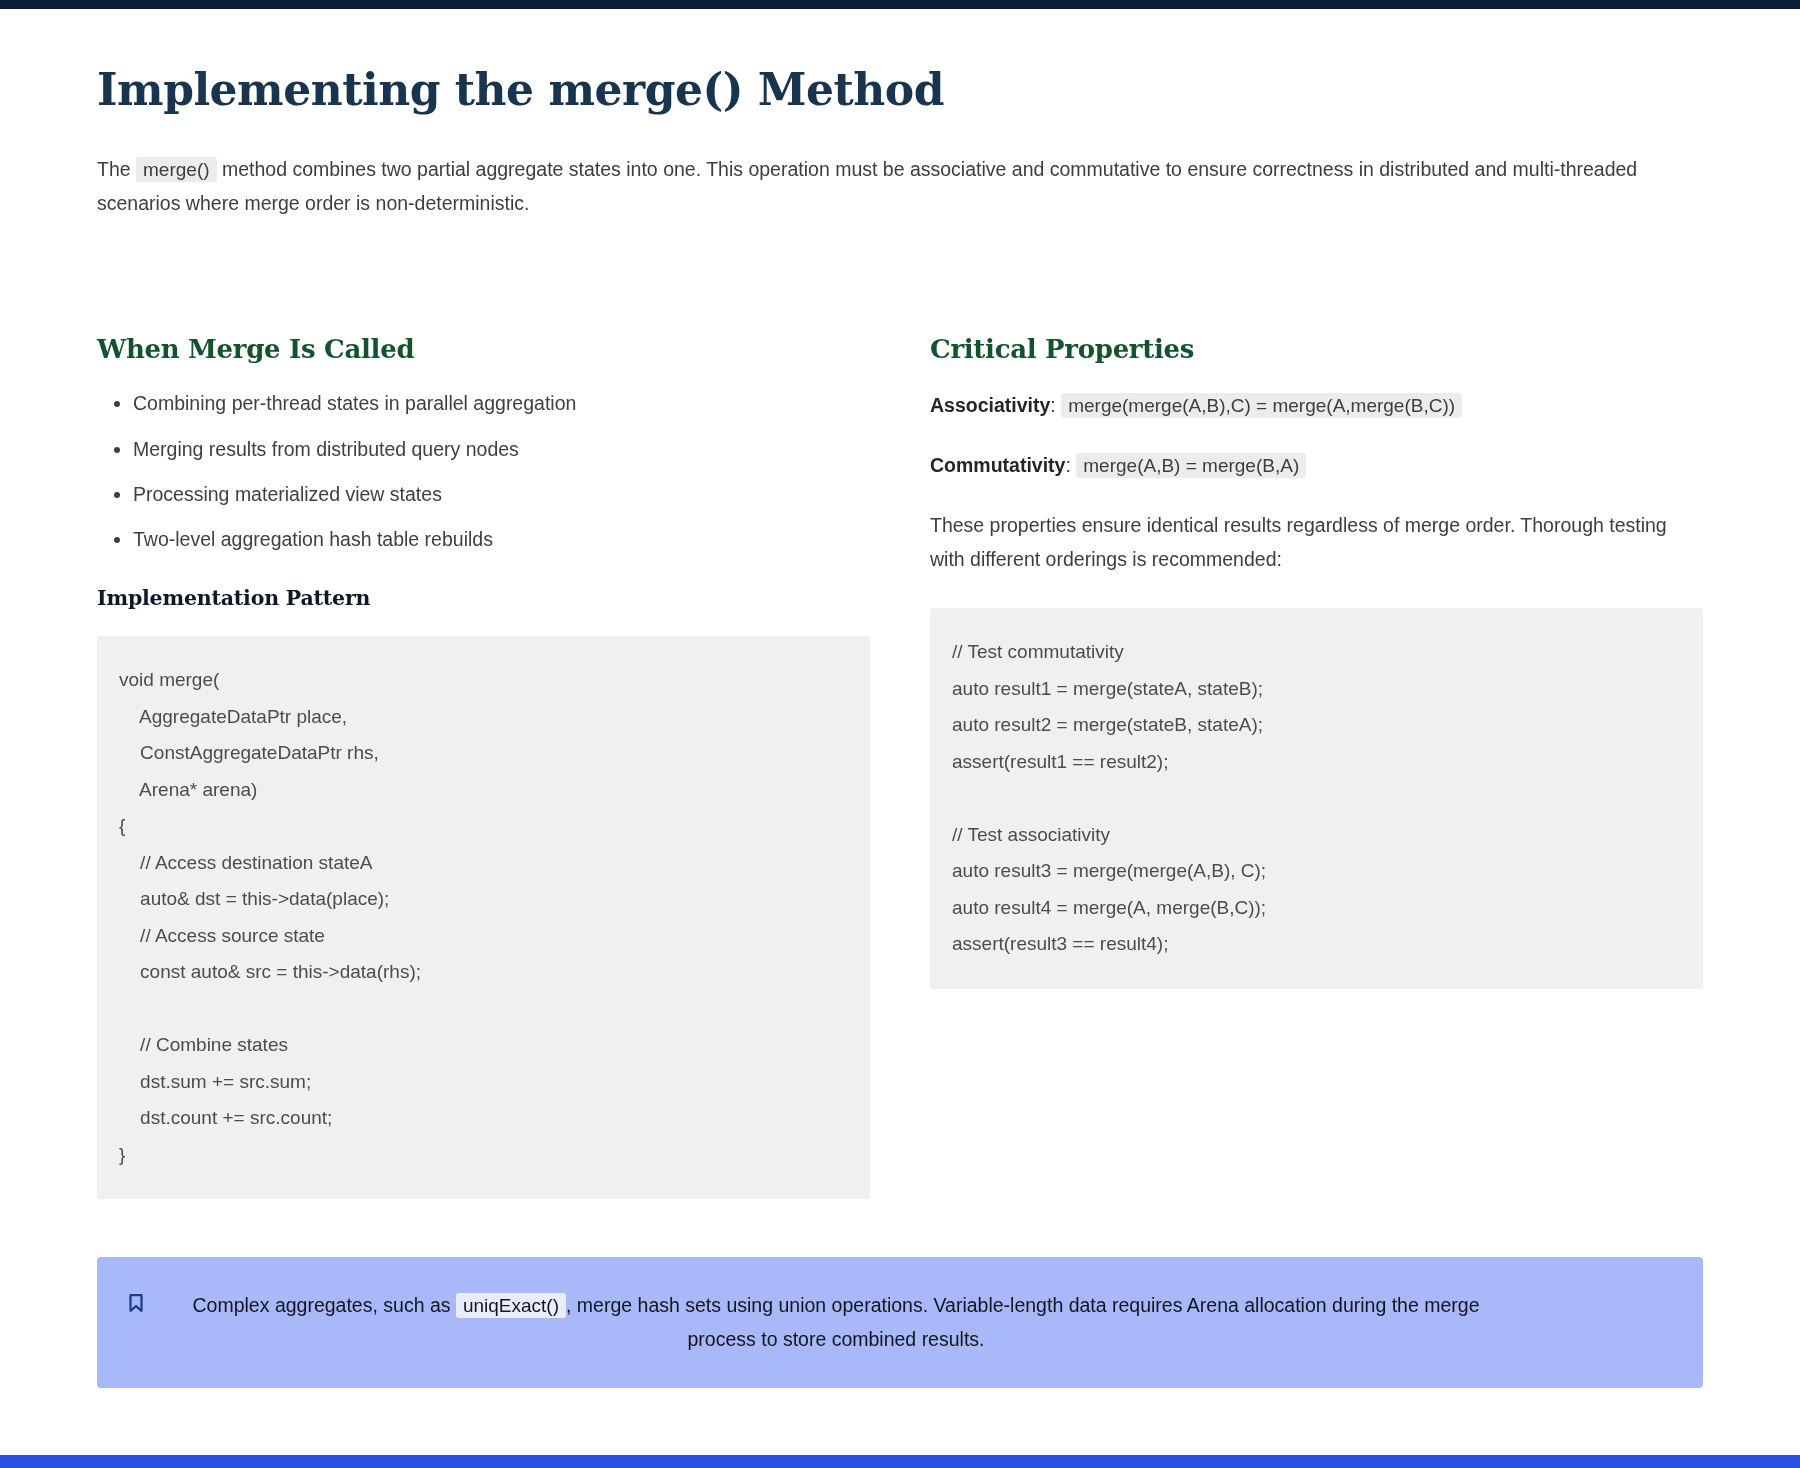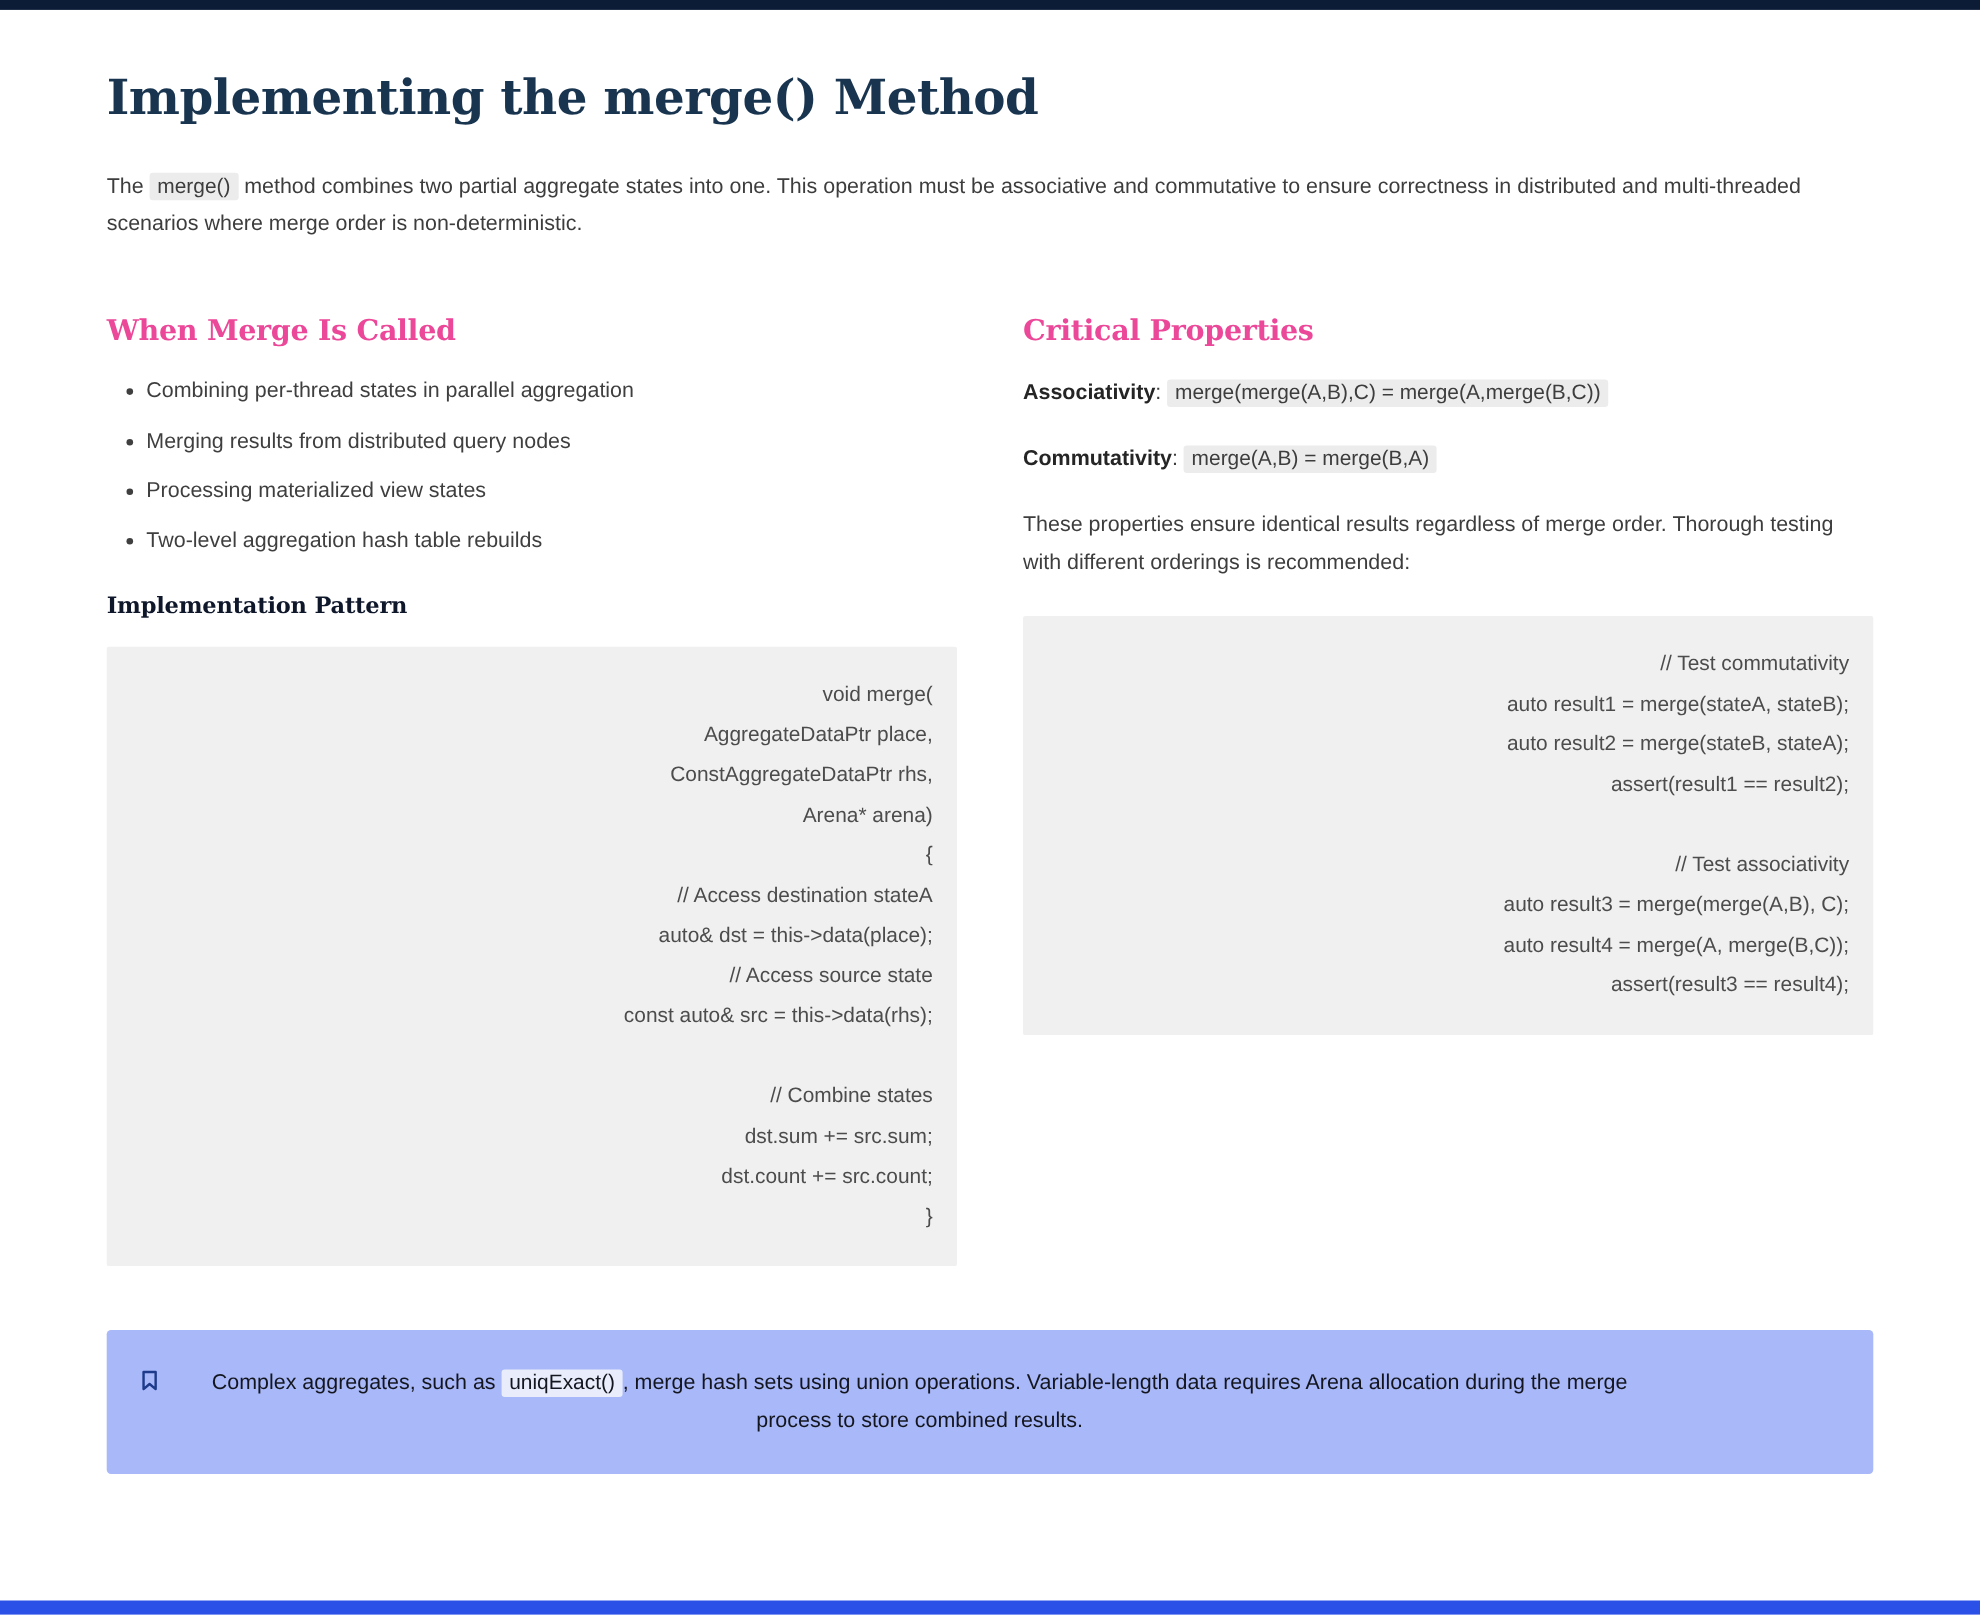--- a/index.html
+++ b/index.html
@@ -50,23 +50,24 @@
     margin-top: 66px;
     display: grid;
     grid-template-columns: 1fr 1fr;
     column-gap: 60px;
     align-items: start;
   }
   h2 {
     font-family: "DejaVu Serif", "Liberation Serif", serif;
     font-weight: 700;
     font-size: 26px;
-    color: #ec4899;
+    color: #14532d;
     margin-bottom: 26px;
     letter-spacing: -0.3px;
+    margin-top: 48px;
   }
   h3 {
     font-family: "DejaVu Serif", "Liberation Serif", serif;
     font-weight: 700;
     font-size: 20.5px;
     color: #0f172a;
     margin-top: 34px;
     margin-bottom: 26px;
     letter-spacing: -0.2px;
   }
@@ -85,21 +86,20 @@
     border-radius: 2px;
     padding: 26px 22px;
     font-family: "Liberation Sans", sans-serif;
     font-size: 19px;
     color: #4c4c4c;
   }
   .codeblock .cl {
     white-space: pre;
     line-height: 36.5px;
     min-height: 36.5px;
-    text-align: right;
   }
   .prop {
     font-size: 19.5px;
     color: #3d3d3d;
     margin-bottom: 28px;
     line-height: 1.6;
   }
   .prop .prop-label {
     font-weight: 700;
     color: #252525;

